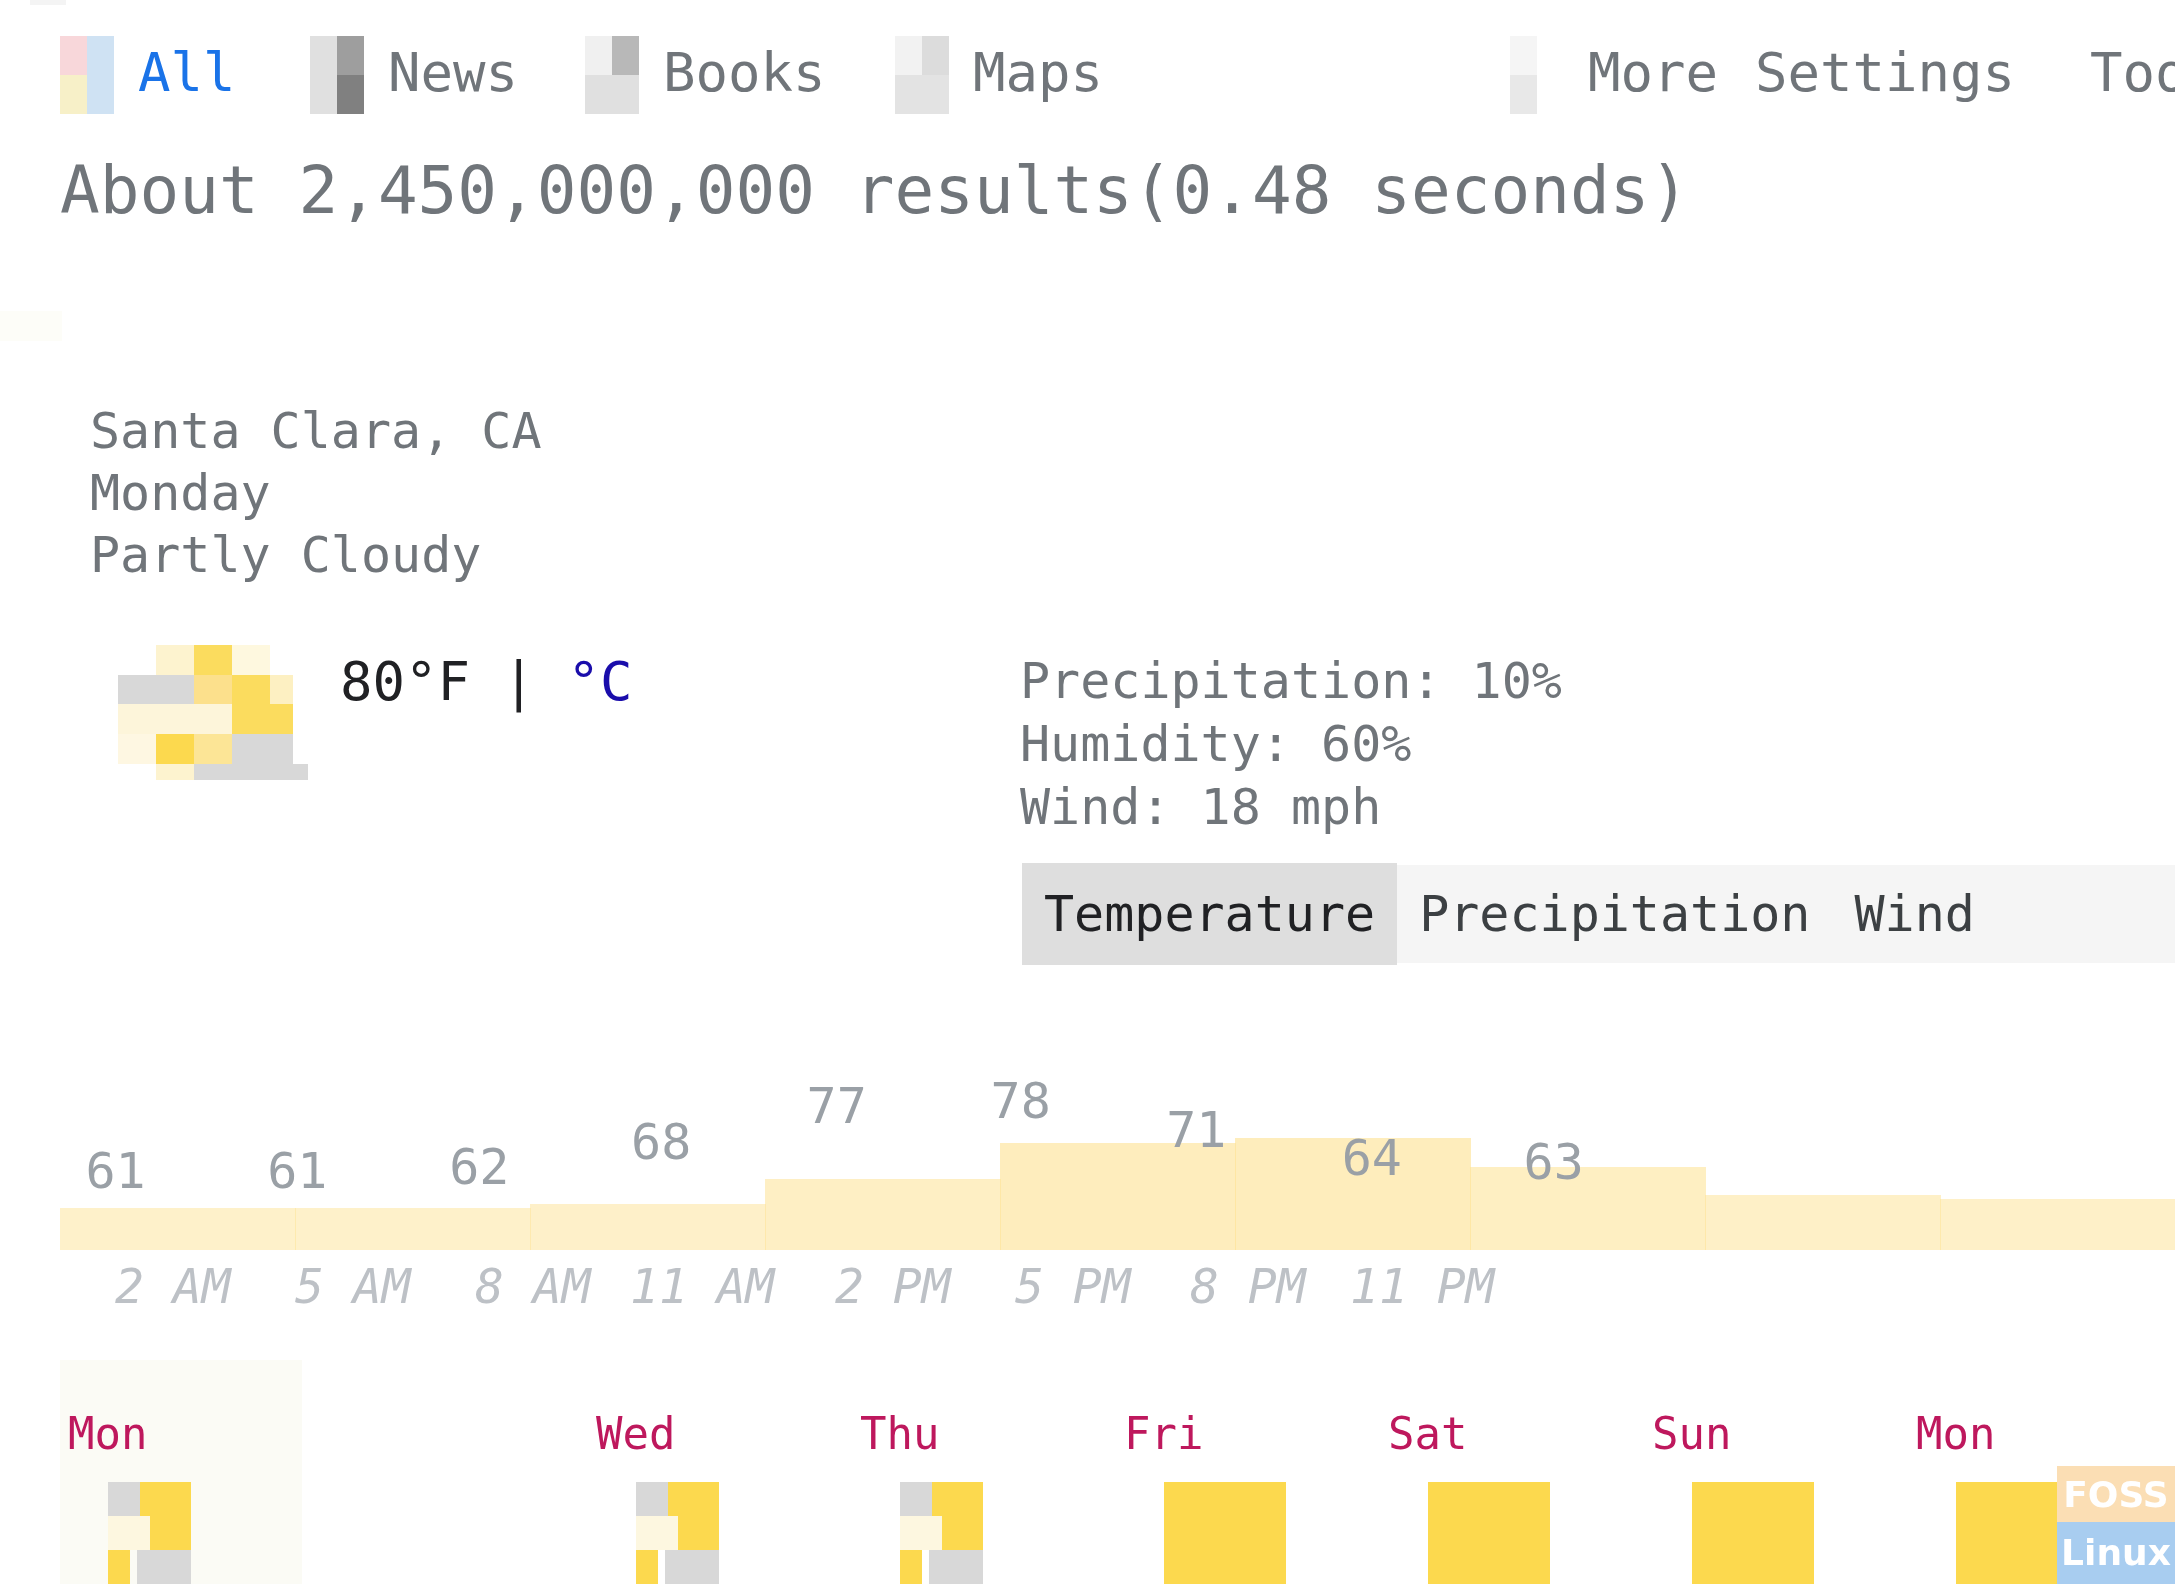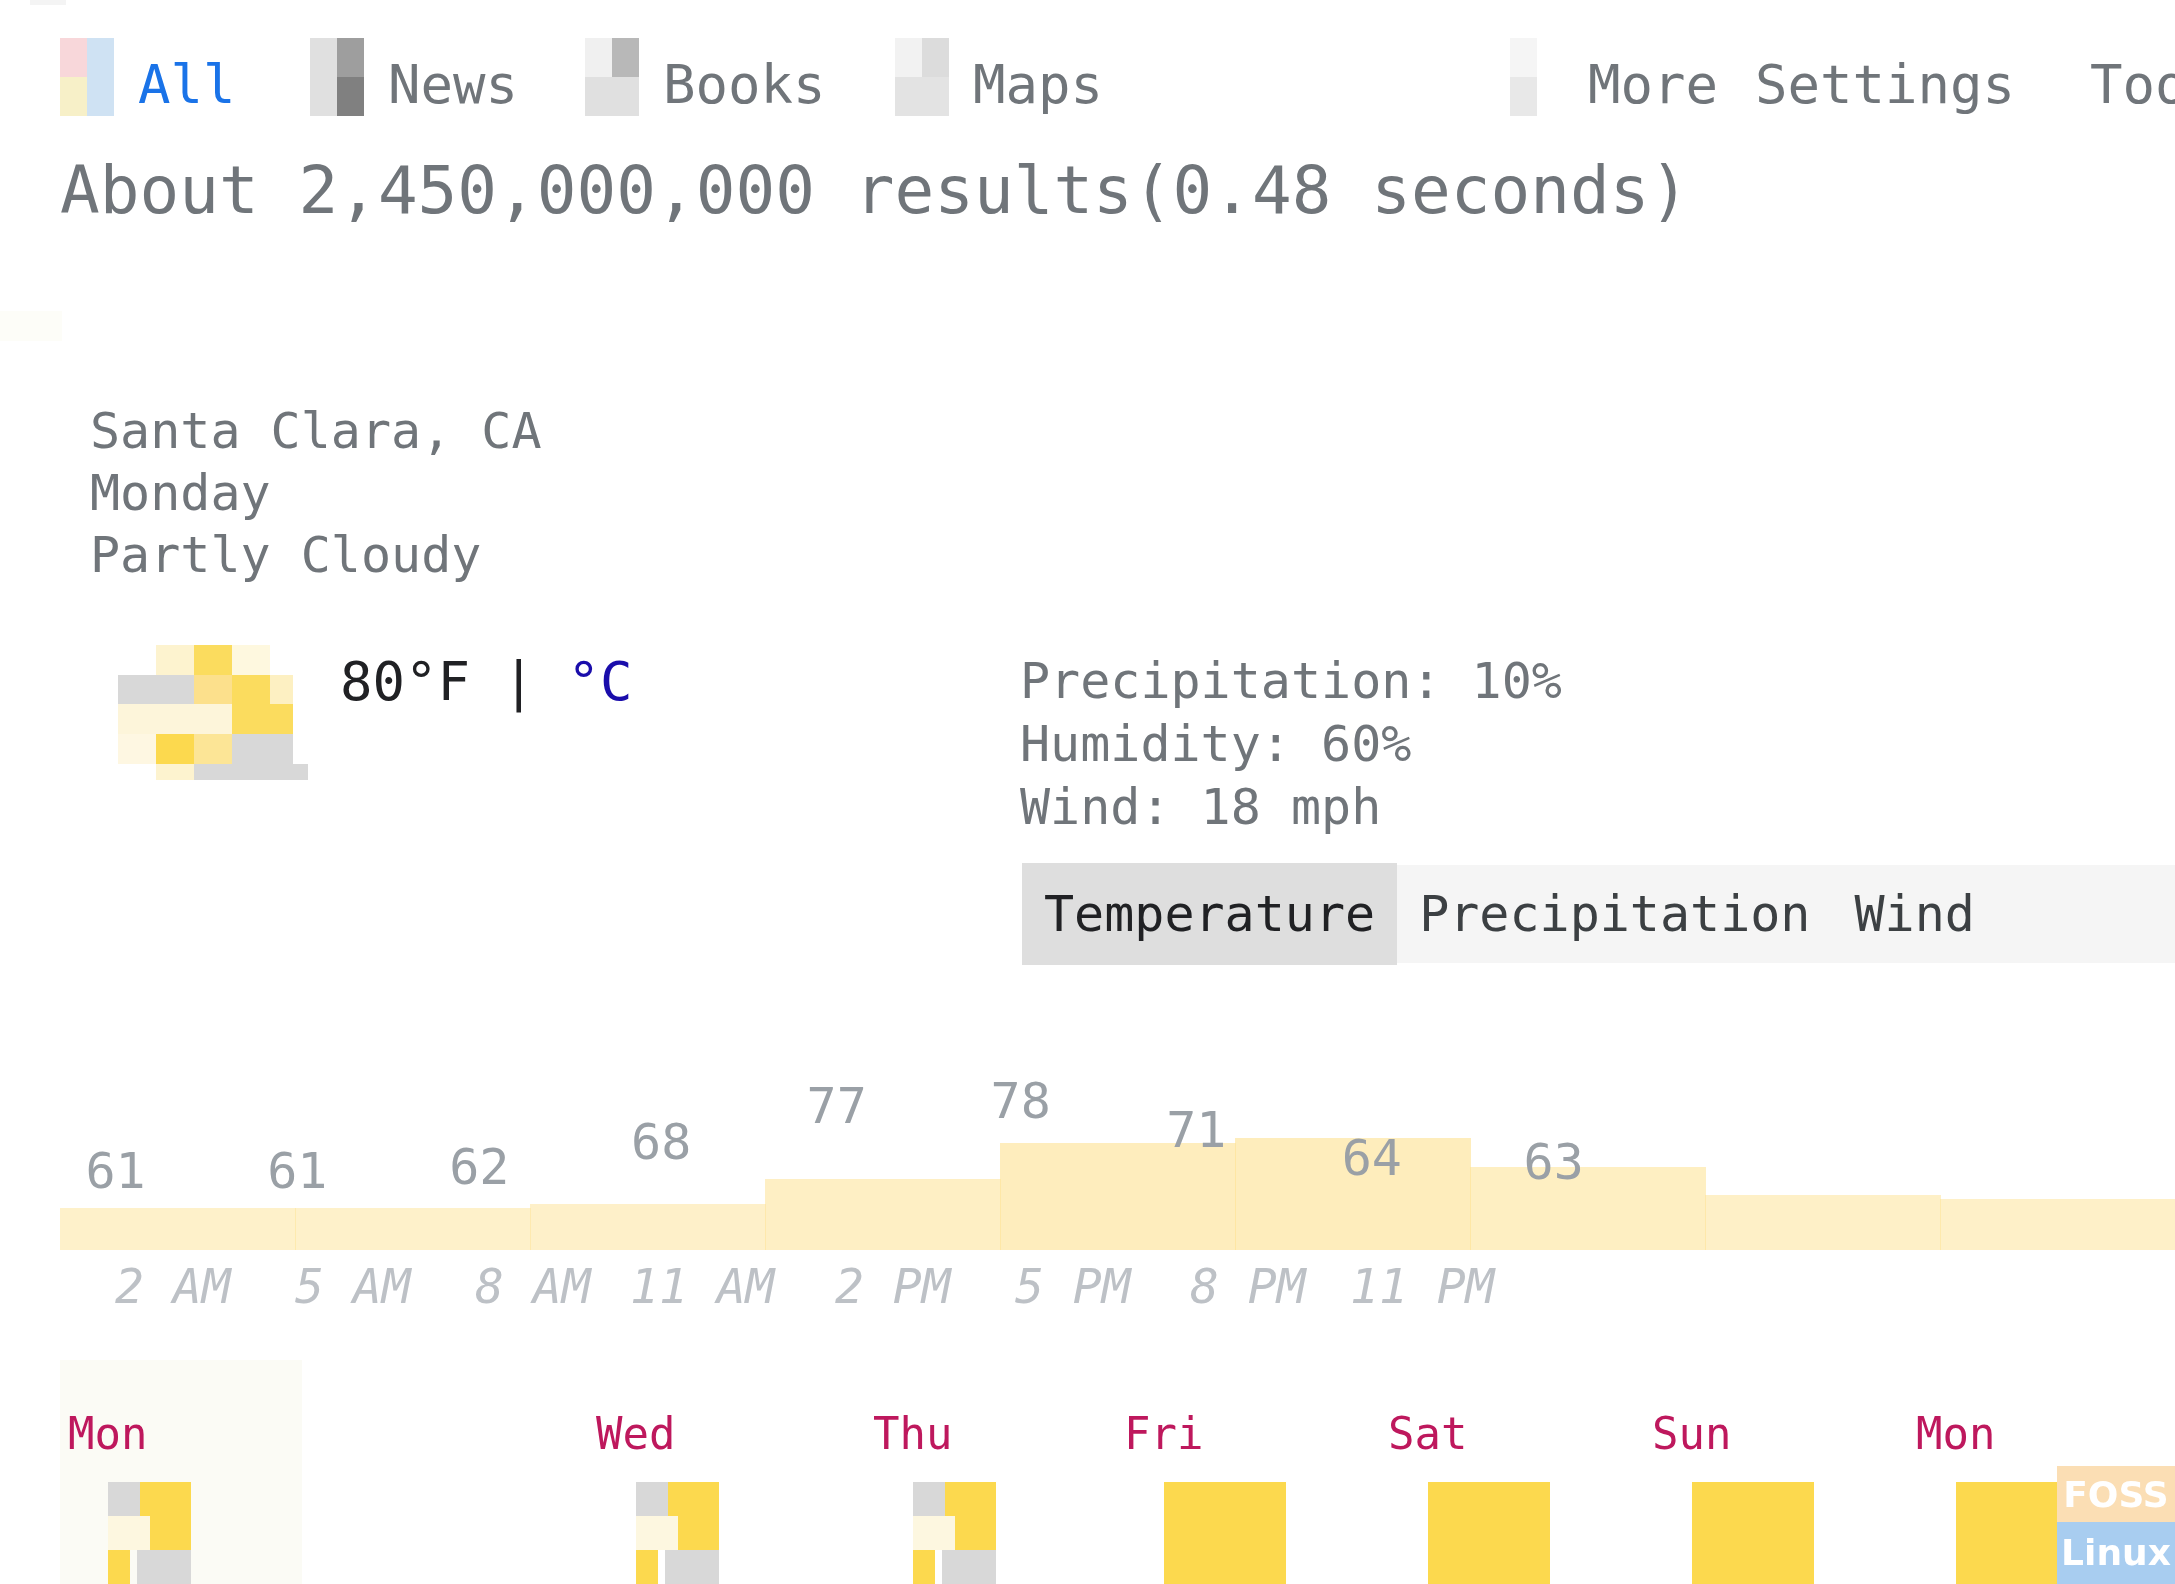--- a/index.html
+++ b/index.html
@@ -20,21 +20,21 @@
   .nav {
     position: absolute;
     left: 0; top: 34px;
     width: 2175px;
     height: 92px;
     display: flex;
     align-items: center;
   }
   .nav-item {
     display: flex;
-    align-items: flex-end;
+    align-items: center;
     height: 92px;
     white-space: nowrap;
   }
   .nav-label {
     font-size: 54px;
     line-height: 1;
     color: #70757a;
     padding-bottom: 14px;
   }
   .nav-item.active .nav-label { color: #1a73e8; }
@@ -368,21 +368,21 @@
       <div class="day-name">Wed</div>
       <div class="day-icon">
         <i style="left: 0px; top: 0px; width: 32px; height: 33.92px; background: rgb(216, 216, 216);"></i>
         <i style="left: 32px; top: 0px; width: 51.2px; height: 33.92px; background: rgb(252, 217, 78);"></i>
         <i style="left: 0px; top: 33.92px; width: 41.6px; height: 33.92px; background: rgb(253, 247, 224);"></i>
         <i style="left: 41.6px; top: 33.92px; width: 41.6px; height: 33.92px; background: rgb(252, 217, 78);"></i>
         <i style="left: 0px; top: 67.84px; width: 22.4px; height: 33.92px; background: rgb(252, 217, 78);"></i>
         <i style="left: 28.8px; top: 67.84px; width: 54.4px; height: 33.92px; background: rgb(216, 216, 216);"></i>
       </div>
     </div>
-    <div class="day-col" style="left: 792px; margin-left: 13px;">
+    <div class="day-col" style="left: 792px;">
       <div class="day-name">Thu</div>
       <div class="day-icon">
         <i style="left: 0px; top: 0px; width: 32px; height: 33.92px; background: rgb(216, 216, 216);"></i>
         <i style="left: 32px; top: 0px; width: 51.2px; height: 33.92px; background: rgb(252, 217, 78);"></i>
         <i style="left: 0px; top: 33.92px; width: 41.6px; height: 33.92px; background: rgb(253, 247, 224);"></i>
         <i style="left: 41.6px; top: 33.92px; width: 41.6px; height: 33.92px; background: rgb(252, 217, 78);"></i>
         <i style="left: 0px; top: 67.84px; width: 22.4px; height: 33.92px; background: rgb(252, 217, 78);"></i>
         <i style="left: 28.8px; top: 67.84px; width: 54.4px; height: 33.92px; background: rgb(216, 216, 216);"></i>
       </div>
     </div>

